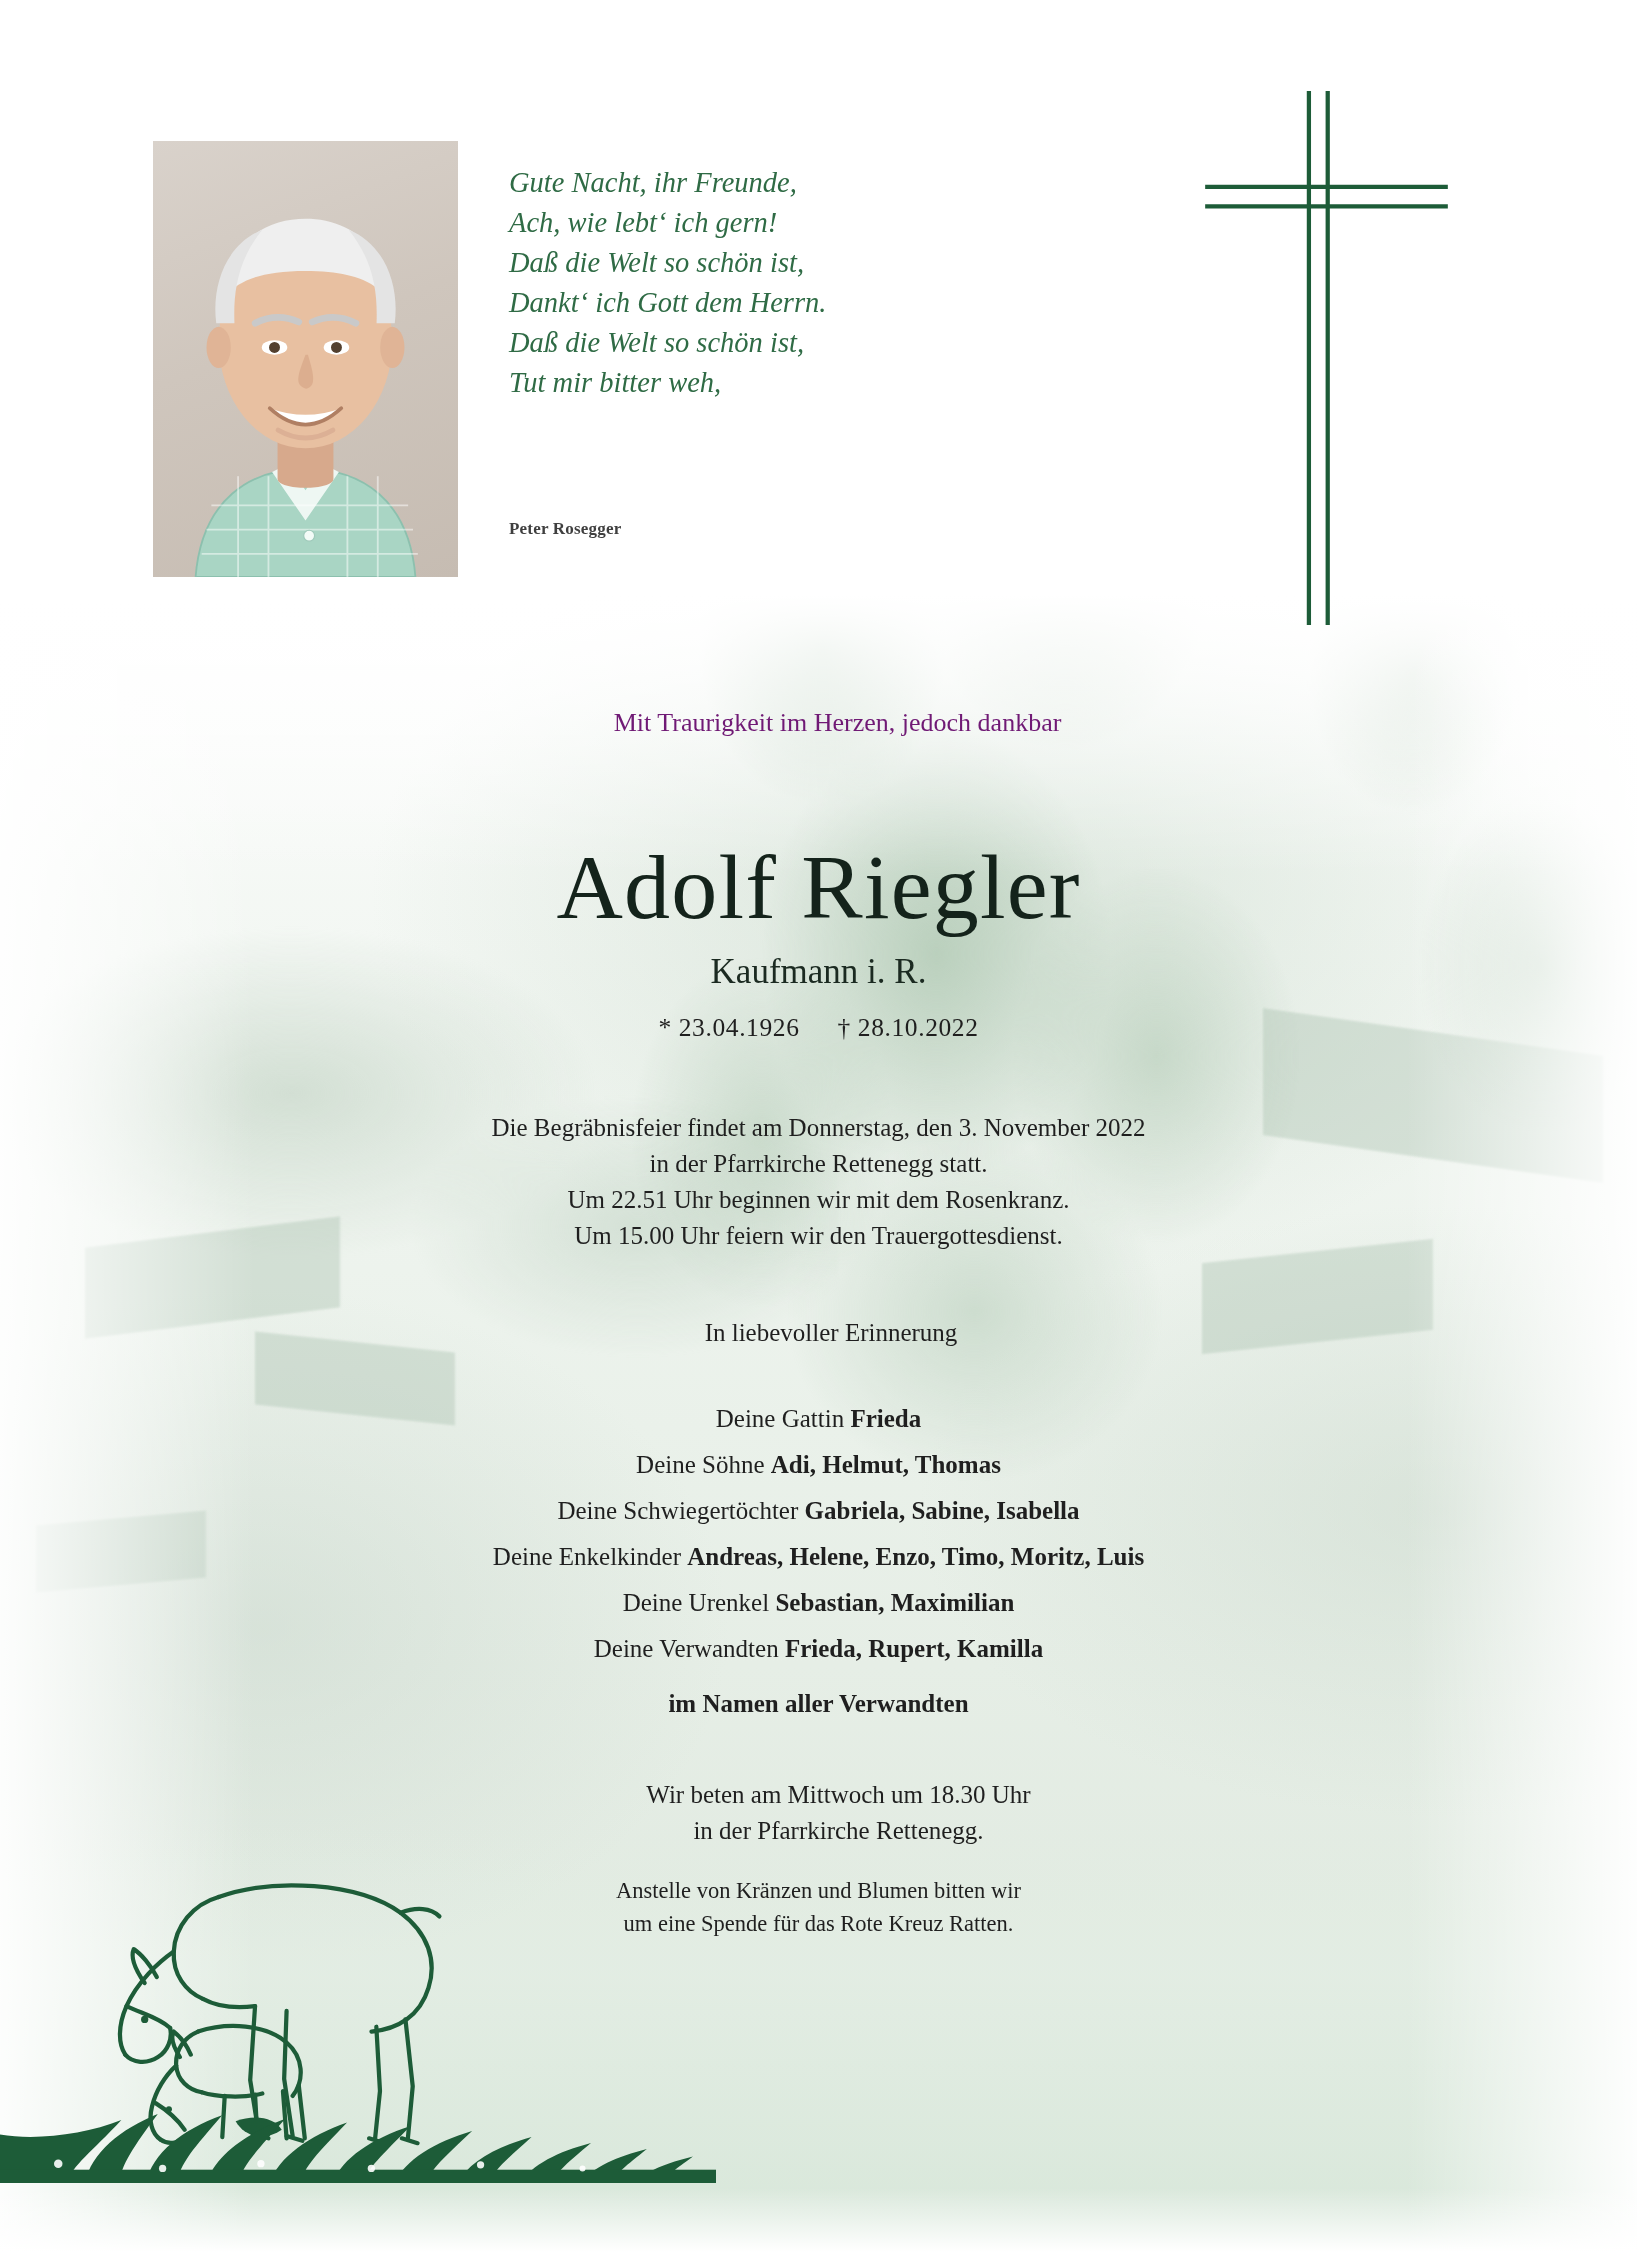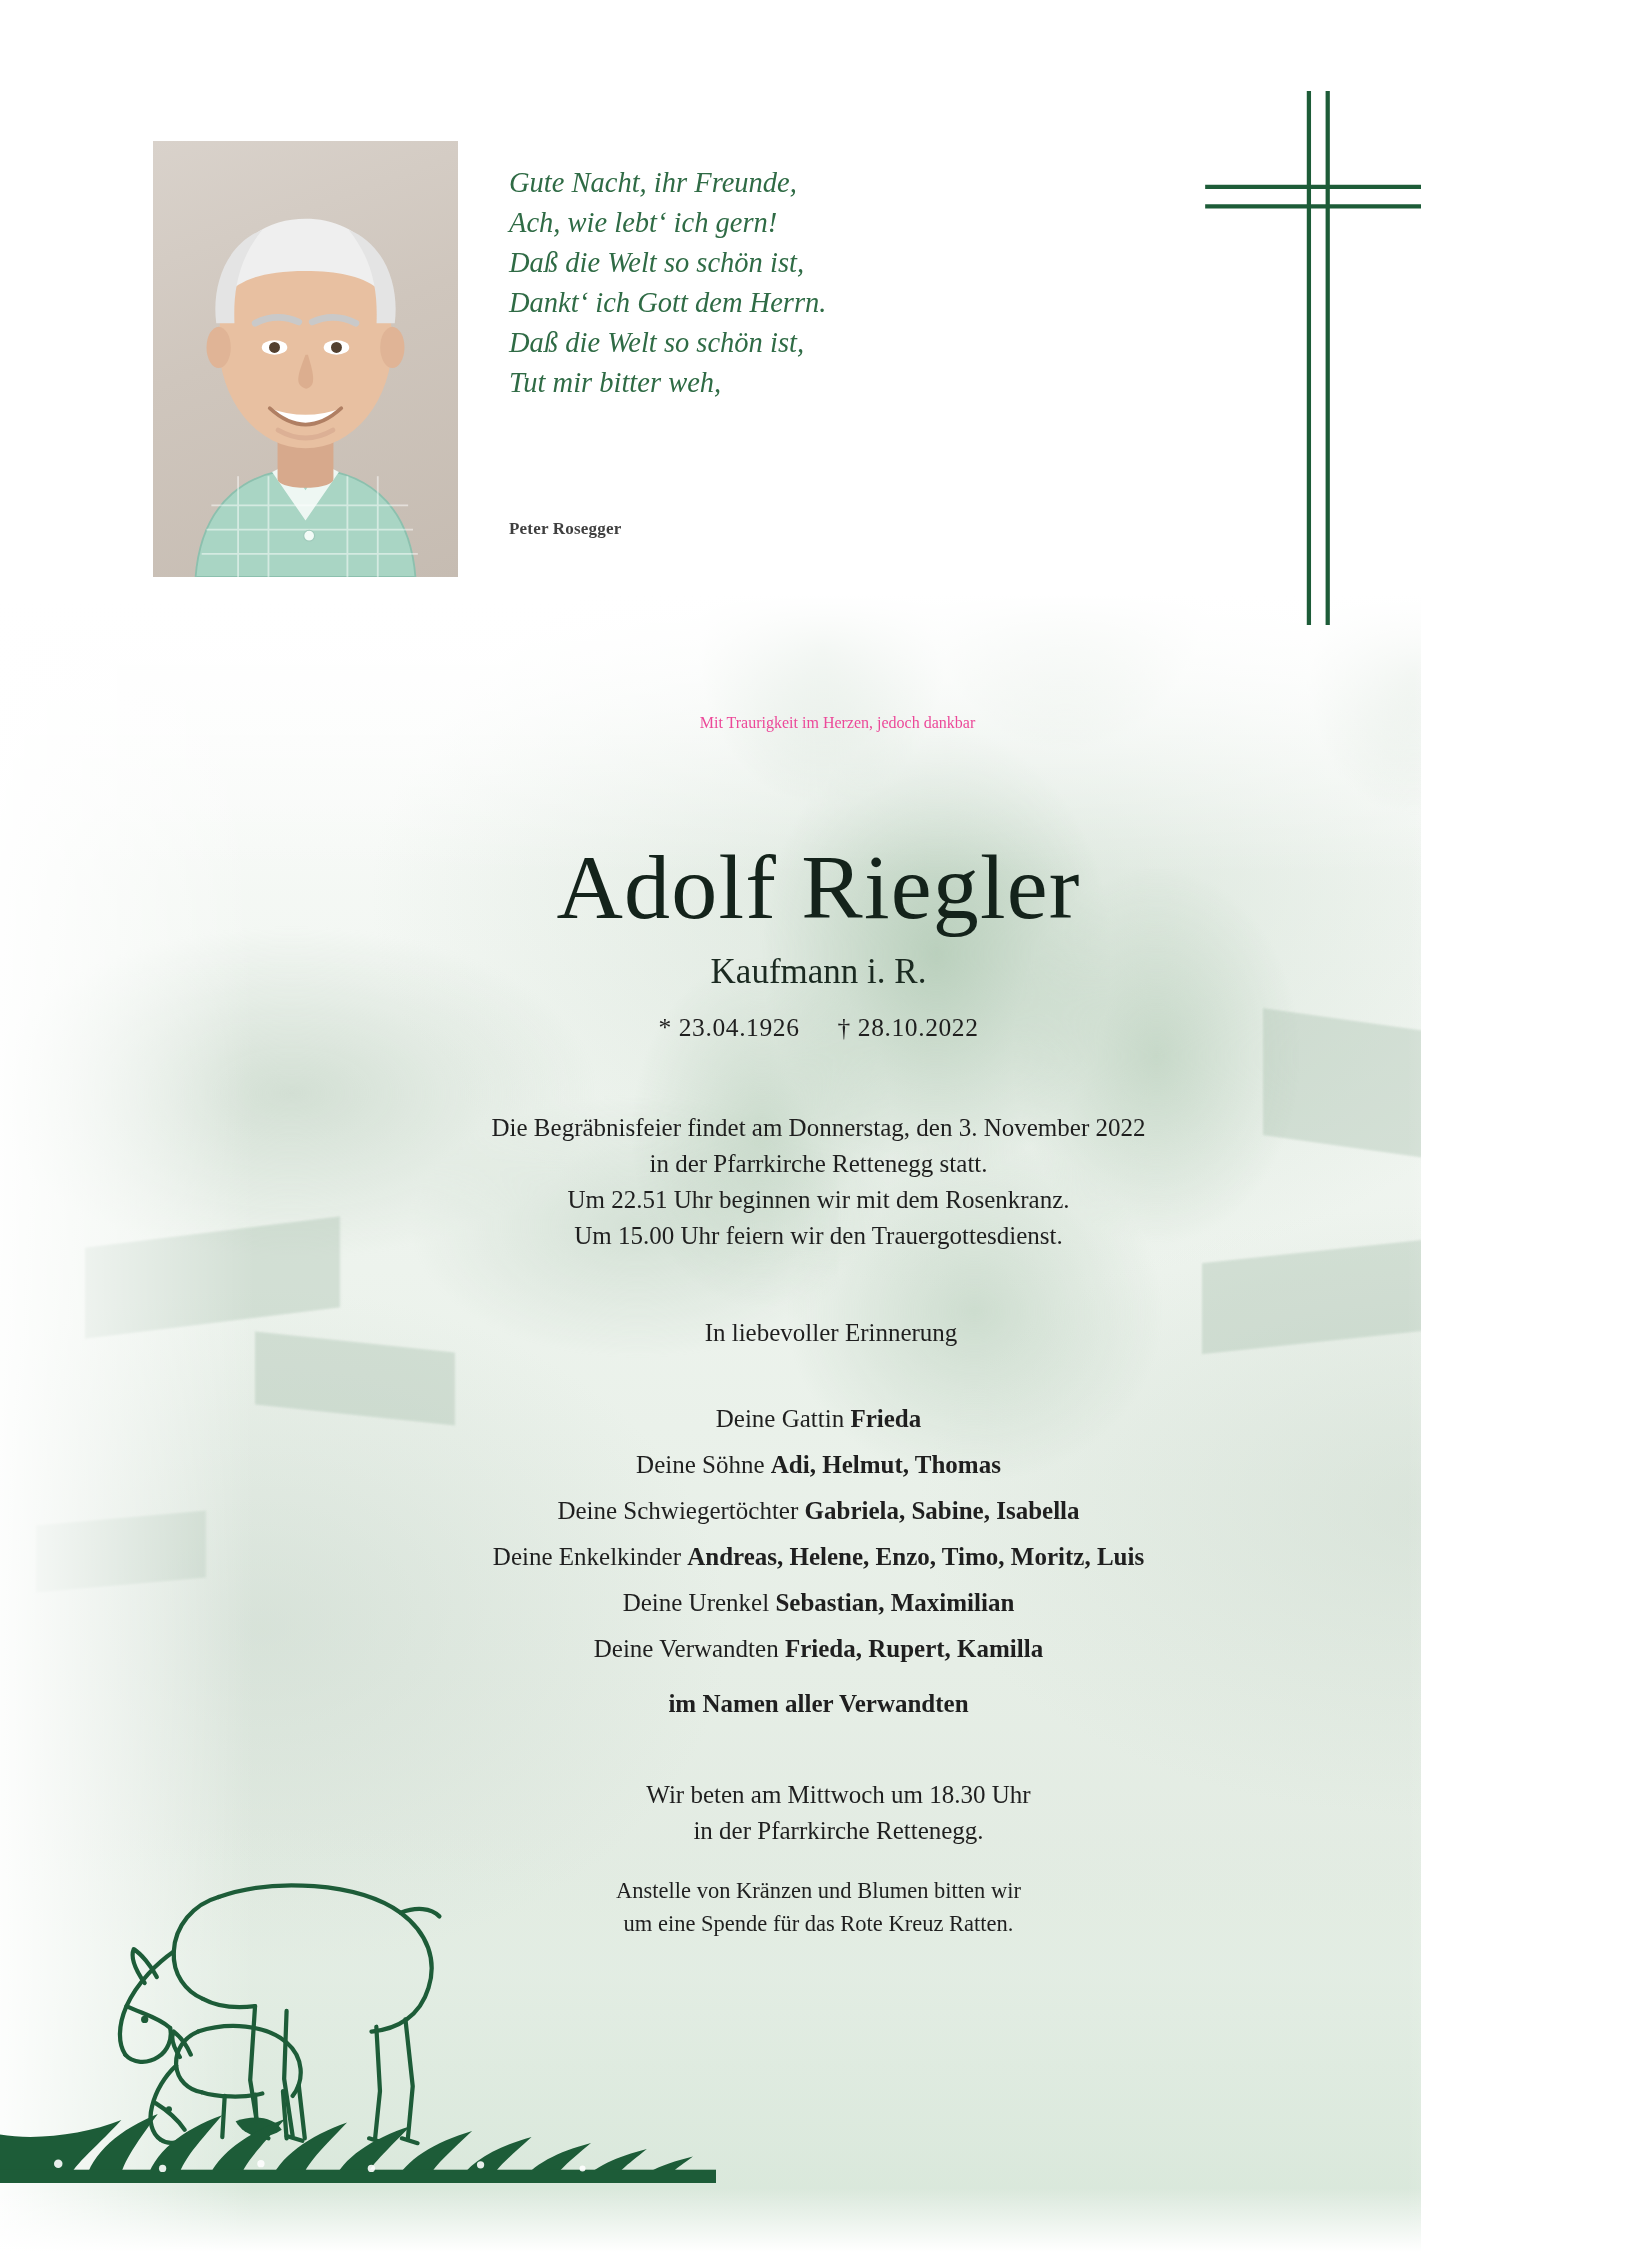--- a/index.html
+++ b/index.html
@@ -6,21 +6,21 @@
     margin: 0;
     padding: 0;
     background: #ffffff;
   }
   body {
     font-family: "Liberation Serif", serif;
     color: #1c1c1c;
   }
   #page {
     position: relative;
-    width: 1421px;
+    width: 1637px;
     height: 2261px;
     background: #ffffff;
     overflow: hidden;
   }
 
   
   .bg-photo {
     position: absolute;
     left: 0;
     top: 595px;
@@ -157,23 +157,23 @@
 
   
   .main {
     position: absolute;
     left: 0;
     top: 704px;
     width: 1637px;
     text-align: center;
   }
   .intro {
-    font-size: 16px;
+    font-size: 26px;
     line-height: 38px;
-    color: #ec4899;
+    color: #701a75;
     padding-left: 38px;
   }
   .name {
     margin-top: 98px;
     font-size: 92px;
     line-height: 95px;
     letter-spacing: 1.2px;
     color: #14231b;
     font-weight: normal;
   }

